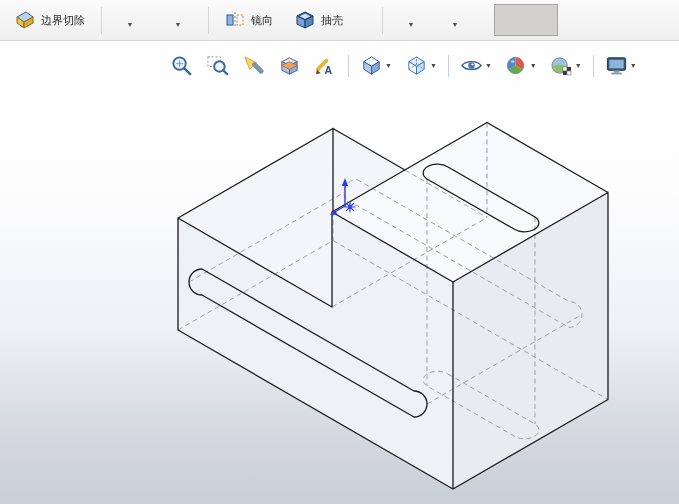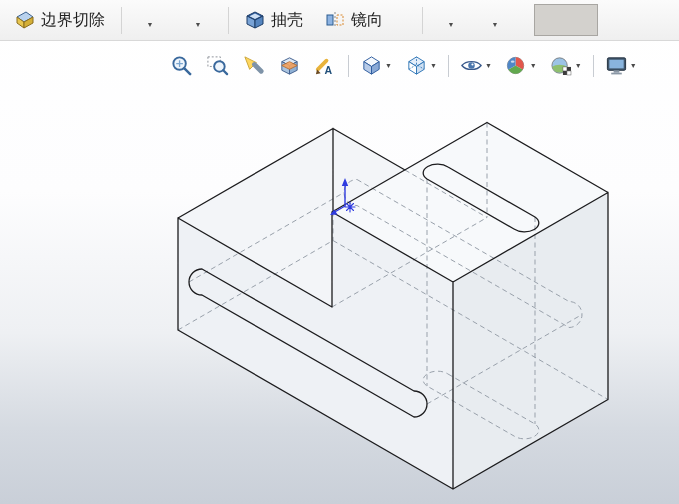--- a/index.html
+++ b/index.html
@@ -17,21 +17,21 @@
   
   .toolbar{
     position:absolute;top:0;left:0;right:0;height:40px;z-index:6;
     background:linear-gradient(#fbfbfb,#efefef);
     border-bottom:1px solid #d8d8d8;
     display:flex;align-items:center;padding:0 6px;gap:4px;
   }
   .tb-btn{
     display:flex;align-items:center;gap:6px;padding:4px 8px;
     background:transparent;border:1px solid transparent;border-radius:2px;
-    font-size:16px;color:#1e1e1e;font-family:"Liberation Sans",sans-serif;cursor:default;
+    font-size:11px;color:#1e1e1e;font-family:"Liberation Sans",sans-serif;cursor:default;
   }
   .dd{
     display:flex;align-items:flex-end;justify-content:center;
     width:22px;height:28px;background:transparent;border:none;padding:0 0 6px 0;cursor:default;
   }
   .caret{font-size:7px;color:#4d4d4d;line-height:1;}
   .sep{width:1px;height:27px;background:#d4d4d4;margin:0 3px;}
   .swatch{width:62px;height:30px;background:#d3d1cd;border:1px solid #a8a6a2;margin-left:16px;}
   
   .headsup{
@@ -120,38 +120,38 @@
   </button>
   <button class="dd" style="margin:0 12px;">
     <span class="caret">▼</span>
   </button>
 
   <span class="sep"></span>
 
   <button class="tb-btn">
     <span class="ic">
       <svg width="20" height="20" viewBox="0 0 20 20">
+        <rect x="2" y="5" width="6" height="10" fill="#8db3e2" stroke="#2d5d8f" stroke-width="1"></rect>
+        <line x1="10" y1="2" x2="10" y2="18" stroke="#8a8a8a" stroke-width="1" stroke-dasharray="2 2"></line>
+        <rect x="12" y="5" width="6" height="10" fill="none" stroke="#d9882f" stroke-width="1" stroke-dasharray="2 1.5"></rect>
+      </svg>
+    </span>
+    <span>镜向</span>
+  </button>
+
+  <button class="tb-btn">
+    <span class="ic">
+      <svg width="20" height="20" viewBox="0 0 20 20">
         <polygon points="2,6 10,2 18,6 10,10" fill="#2e5d9e" stroke="#1d3c66" stroke-width="1"></polygon>
         <polygon points="4.5,6.2 10,3.6 15.5,6.2 10,9" fill="#cfe0f4"></polygon>
         <polygon points="2,6 10,10 10,18 2,14" fill="#79a3d6" stroke="#1d3c66" stroke-width="1"></polygon>
         <polygon points="10,10 18,6 18,14 10,18" fill="#5585bf" stroke="#1d3c66" stroke-width="1"></polygon>
       </svg>
     </span>
     <span>抽壳</span>
-  </button>
-
-  <button class="tb-btn">
-    <span class="ic">
-      <svg width="20" height="20" viewBox="0 0 20 20">
-        <rect x="2" y="5" width="6" height="10" fill="#8db3e2" stroke="#2d5d8f" stroke-width="1"></rect>
-        <line x1="10" y1="2" x2="10" y2="18" stroke="#8a8a8a" stroke-width="1" stroke-dasharray="2 2"></line>
-        <rect x="12" y="5" width="6" height="10" fill="none" stroke="#d9882f" stroke-width="1" stroke-dasharray="2 1.5"></rect>
-      </svg>
-    </span>
-    <span>镜向</span>
   </button>
 
   <span class="sep" style="margin-left:26px;"></span>
 
   <button class="dd" style="margin:0 10px;">
     <span class="caret">▼</span>
   </button>
   <button class="dd" style="margin:0 8px;">
     <span class="caret">▼</span>
   </button>

